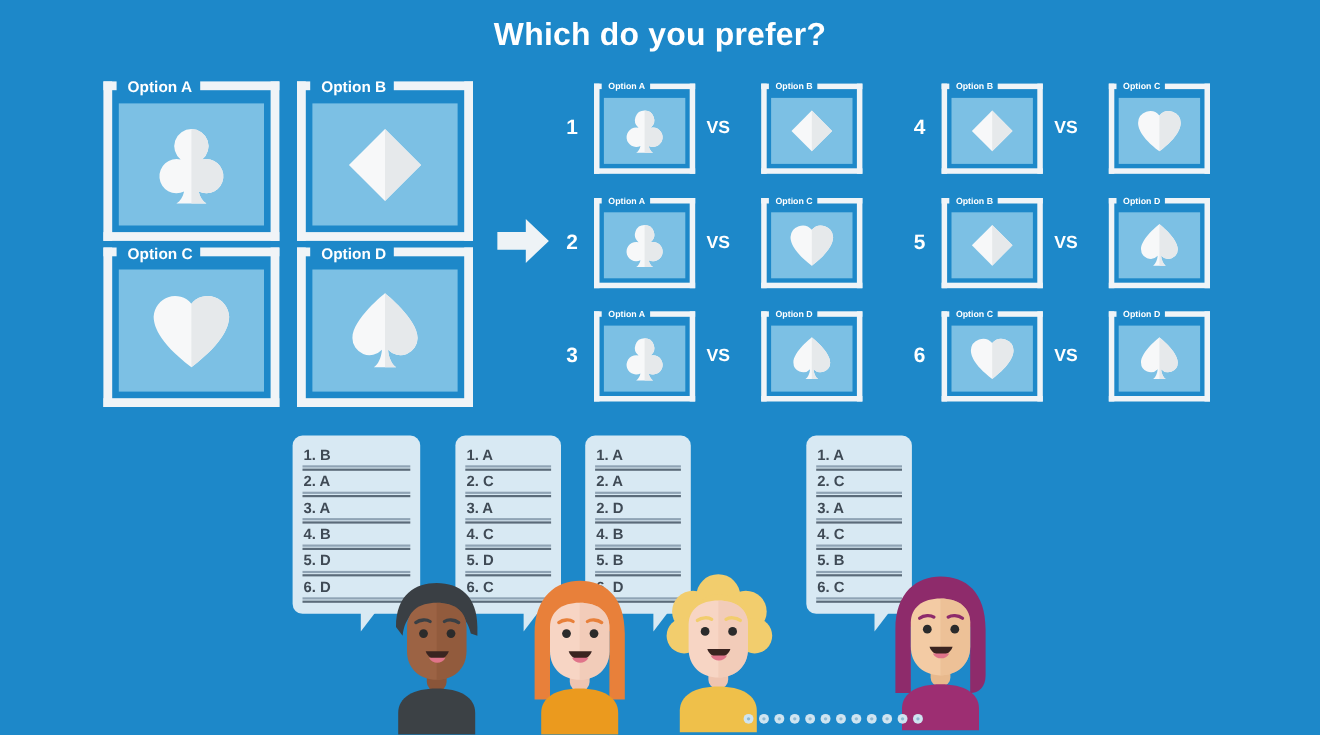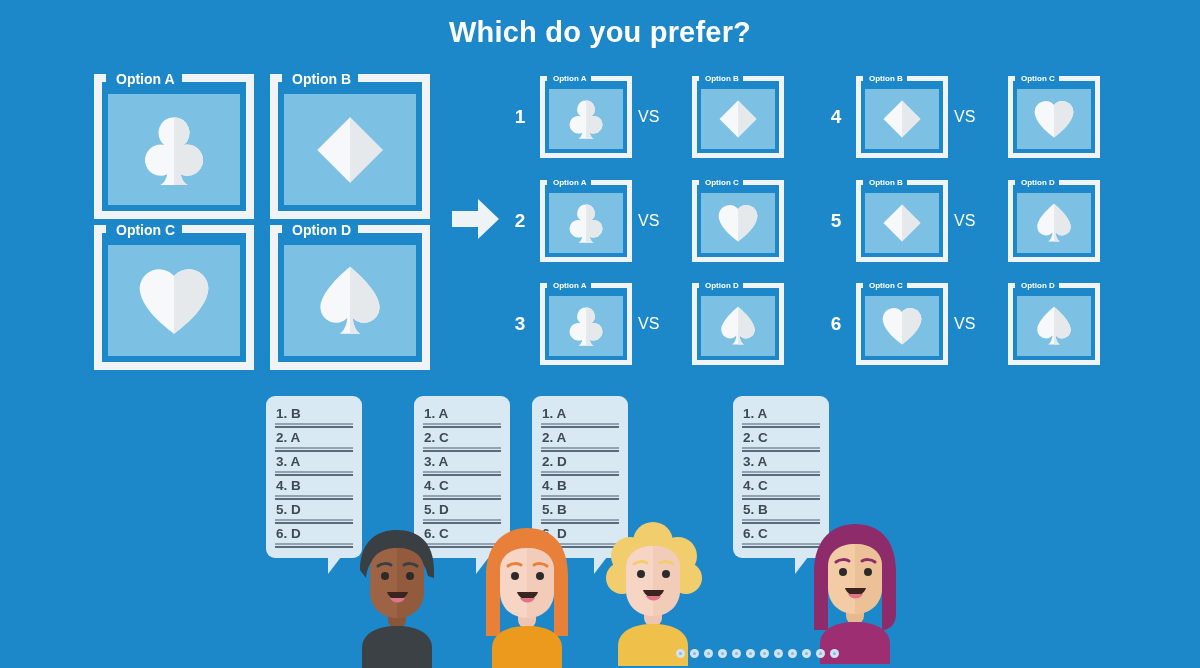--- a/index.html
+++ b/index.html
@@ -75,23 +75,23 @@
     color: #ffffff;
     font-size: 19px;
     font-weight: bold;
     width: 20px;
     text-align: center;
   }
   .cmp-vs {
     position: absolute;
     color: #ffffff;
     font-size: 16px;
-    font-weight: normal;
+    font-weight: bold;
     width: 30px;
-    text-align: left;
+    text-align: center;
   }
 
   
   .bubble {
     position: absolute;
     background: #d8e9f3;
     border-radius: 9px;
     padding: 10px 9px 8px 9px;
   }
   .bubble .tail {
@@ -443,21 +443,21 @@
     <path d="M50 6 C50 6 12 36 12 58 a20 20 0 0 0 34.5 13.8 c-1 10-4.5 17-9.5 20.2 h26 c-5-3.2-8.5-10.2-9.5-20.2 A20 20 0 0 0 88 58 C88 36 50 6 50 6 Z" fill="#f7f8f9"></path>
     <path d="M50 6 C50 6 88 36 88 58 a20 20 0 0 1 -34.5 13.8 c1 10 4.5 17 9.5 20.2 H50 Z" fill="#e6e9eb"></path>
   </svg>
         </div>
       </div>
       <div class="label">Option D</div>
     </div>
   </div>
 
 <div id="bubbles">
-    <div class="bubble" style="left:266px;top:396px;width:96px">
+    <div class="bubble" style="left:266px;top:396px;width:116px">
                <div class="ans">
                  <div class="txt">1. B</div>
                  <div class="rule-a"></div>
                  <div class="rule-b"></div>
                </div>
       <div class="ans">
                  <div class="txt">2. A</div>
                  <div class="rule-a"></div>
                  <div class="rule-b"></div>
                </div>

